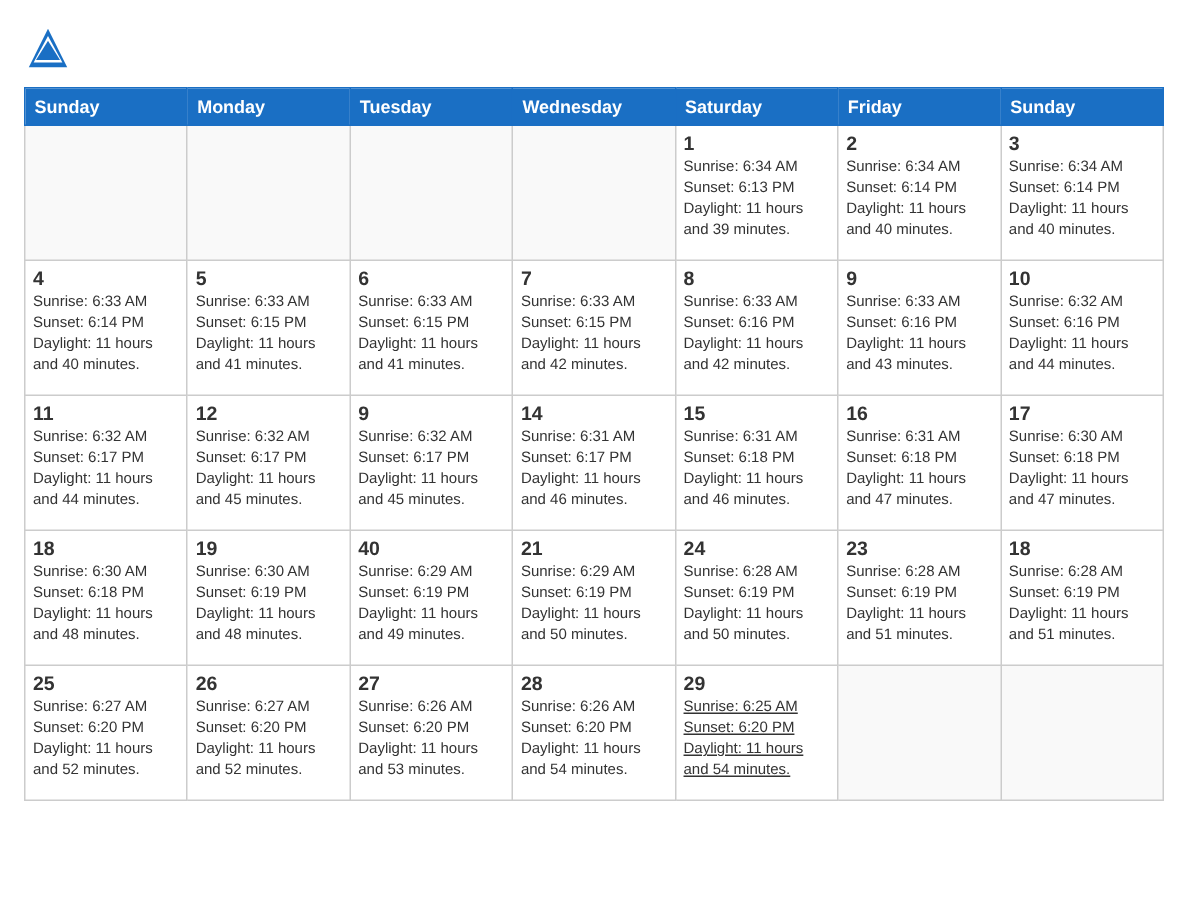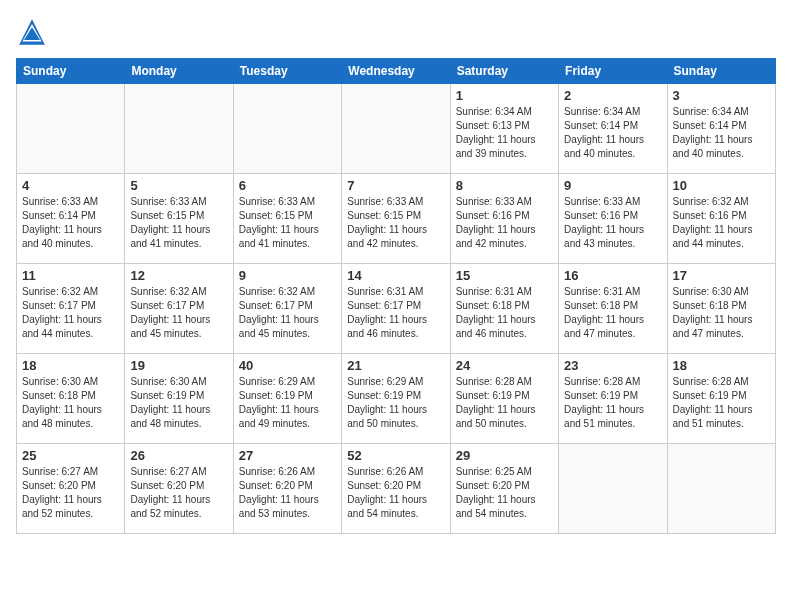--- a/index.html
+++ b/index.html
@@ -280,28 +280,28 @@
 Sunset: 6:20 PM
 Daylight: 11 hours and 52 minutes.</div>
         </td>
         <td>
           <span class="day-num">27</span>
           <div class="day-info" style="white-space: pre-line;">Sunrise: 6:26 AM
 Sunset: 6:20 PM
 Daylight: 11 hours and 53 minutes.</div>
         </td>
         <td>
-          <span class="day-num">52</span>
+          <span class="day-num">28</span>
           <div class="day-info" style="white-space: pre-line;">Sunrise: 6:26 AM
 Sunset: 6:20 PM
 Daylight: 11 hours and 54 minutes.</div>
         </td>
         <td>
           <span class="day-num">29</span>
-          <div class="day-info" style="white-space: pre-line;">Sunrise: 6:25 AM
+          <div class="day-info" style="white-space: pre-line; text-decoration: underline;">Sunrise: 6:25 AM
 Sunset: 6:20 PM
 Daylight: 11 hours and 54 minutes.</div>
         </td>
         <td class="empty"></td>
         <td class="empty"></td>
       </tr>
     </tbody>
 </table>
 
 </body></html>

